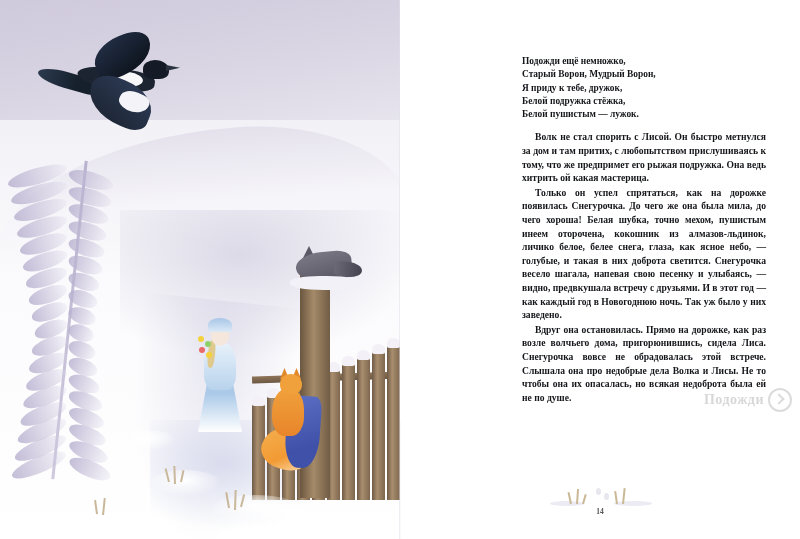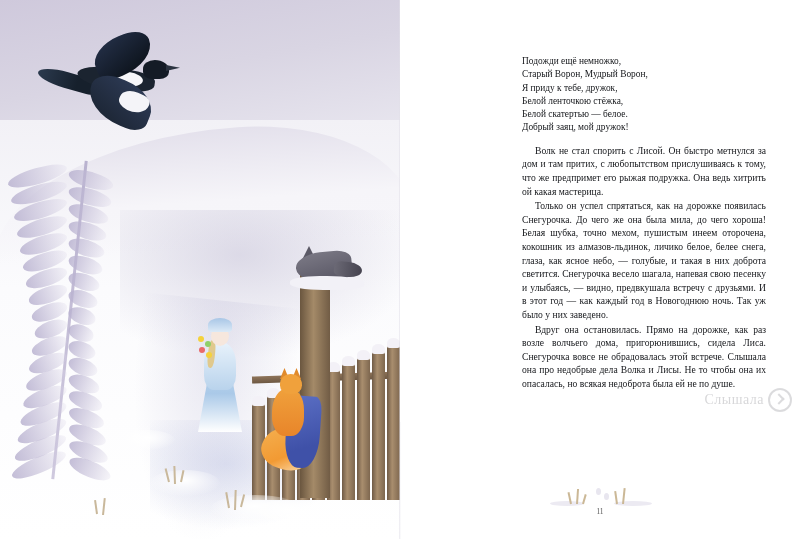--- a/index.html
+++ b/index.html
@@ -345,20 +345,21 @@
     transform-origin: bottom center;
   }
 
   
   .page-right {
     position: relative;
     width: 400px;
     height: 422px;
     background: #ffffff;
     padding: 0;
+    font-weight: bold;
   }
   .textcol {
     position: absolute;
     left: 122px;
     top: 55px;
     width: 244px;
   }
   .poem {
     font-family: "Liberation Serif", serif;
     font-size: 9.4px;
@@ -588,44 +589,43 @@
   </div>
 
   <div class="gutter"></div>
 
   <div class="page-right">
     <div class="textcol">
       <div class="poem">
         <div>Подожди ещё немножко,</div>
         <div>Старый Ворон, Мудрый Ворон,</div>
         <div>Я приду к тебе, дружок,</div>
-        <div>Белой ленточкою стёжка,</div>
-        <div>Белой скатертью — белое.</div>
-        <div>Добрый заяц, мой дружок!</div>
+        <div>Белой подружка стёжка,</div>
+        <div>Белой пушистым — лужок.</div>
       </div>
       <div class="prose">
         <p>Волк не стал спорить с Лисой. Он быстро метнулся за дом и там притих, с любопытством прислушиваясь к тому, что же предпримет его рыжая подружка. Она ведь хитрить ой какая мастерица.</p>
         <p>Только он успел спрятаться, как на дорожке появилась Снегурочка. До чего же она была мила, до чего хороша! Белая шубка, точно мехом, пушистым инеем оторочена, кокошник из алмазов-льдинок, личико белое, белее снега, глаза, как ясное небо, — голубые, и такая в них доброта светится. Снегурочка весело шагала, напевая свою песенку и улыбаясь, — видно, предвкушала встречу с друзьями. И в этот год — как каждый год в Новогоднюю ночь. Так уж было у них заведено.</p>
         <p>Вдруг она остановилась. Прямо на дорожке, как раз возле волчьего дома, пригорюнившись, сидела Лиса. Снегурочка вовсе не обрадовалась этой встрече. Слышала она про недобрые дела Волка и Лисы. Не то чтобы она их опасалась, но всякая недоброта была ей не по душе.</p>
       </div>
     </div>
 
     <div class="page-foot">
       <div class="foot-orn">
         <div class="snowmound" style="left:10px;width:34px;"></div>
         <div class="snowmound" style="left:74px;width:38px;"></div>
         <div class="blade" style="left:30px;height:12px;transform:rotate(-12deg);"></div>
         <div class="blade" style="left:36px;height:15px;transform:rotate(4deg);"></div>
         <div class="blade" style="left:42px;height:10px;transform:rotate(16deg);"></div>
         <div class="blade" style="left:76px;height:13px;transform:rotate(-8deg);"></div>
         <div class="blade" style="left:82px;height:16px;transform:rotate(6deg);"></div>
         <div class="drop" style="left:56px;top:2px;"></div>
         <div class="drop" style="left:64px;top:7px;"></div>
       </div>
-      <div class="folio">11</div>
+      <div class="folio">14</div>
     </div>
 
     <div class="watermark">
-      <span class="wm-text">Слышала</span>
+      <span class="wm-text">Подожди</span>
       <span class="wm-logo"></span>
     </div>
   </div>
 </div>
 
 </body></html>

